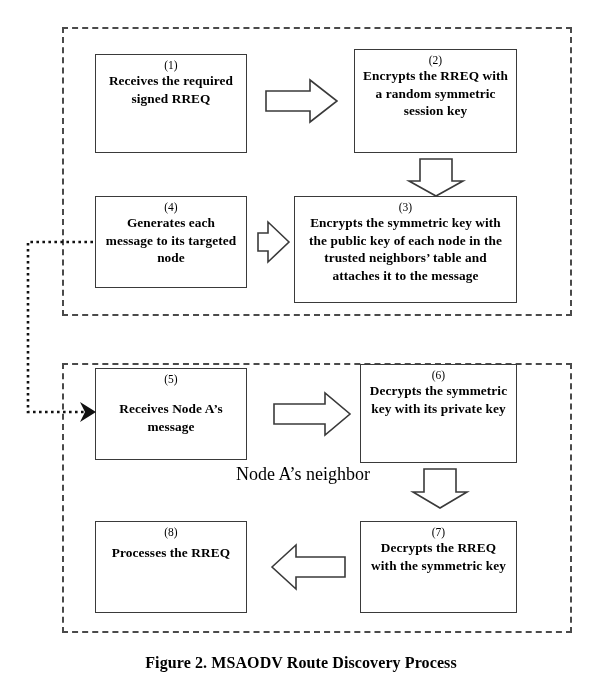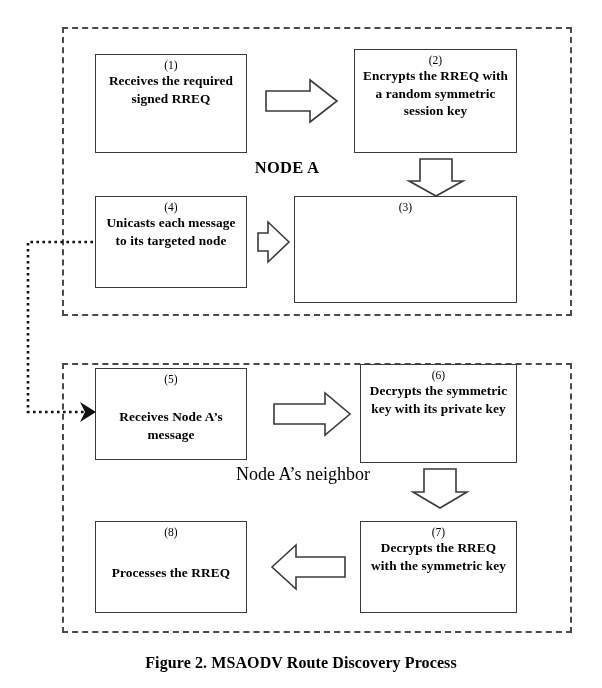--- a/index.html
+++ b/index.html
@@ -128,49 +128,47 @@
     <div class="ptext">Receives the required signed RREQ</div>
   </div>
 
   <div class="pbox" style="left:354px; top:49px; width:163px; height:104px;">
     <div class="step-no">(2)</div>
     <div class="ptext">Encrypts the RREQ with a random symmetric session key</div>
   </div>
 
   <div class="pbox" style="left:294px; top:196px; width:223px; height:107px;">
     <div class="step-no">(3)</div>
+    <div class="ptext">Encrypts the symmetric key with the public key of each node in the trusted neighbors’ table and attaches it to the message</div>
   </div>
 
   <div class="pbox" style="left:95px; top:196px; width:152px; height:92px;">
     <div class="step-no">(4)</div>
-    <div class="ptext">Unicasts each message to its targeted node</div>
+    <div class="ptext">Generates each message to its targeted node</div>
   </div>
 
-  <div class="node-label" style="left:197px; top:158px; width:180px;">
-    <span class="big">NODE A</span>
-  </div>
 
   <div class="pbox" style="left:95px; top:368px; width:152px; height:92px;">
     <div class="step-no">(5)</div>
-    <div class="ptext" style="margin-top:22px;">Receives Node A’s message</div>
+    <div class="ptext" style="margin-top:14px;">Receives Node A’s message</div>
   </div>
 
   <div class="pbox" style="left:360px; top:364px; width:157px; height:99px;">
     <div class="step-no">(6)</div>
     <div class="ptext">Decrypts the symmetric key with its private key</div>
   </div>
 
   <div class="pbox" style="left:360px; top:521px; width:157px; height:92px;">
     <div class="step-no">(7)</div>
     <div class="ptext" style="margin-top:0;">Decrypts the RREQ with the symmetric key</div>
   </div>
 
   <div class="pbox" style="left:95px; top:521px; width:152px; height:92px;">
     <div class="step-no">(8)</div>
-    <div class="ptext" style="margin-top:25px;">Processes the RREQ</div>
+    <div class="ptext" style="margin-top:5px;">Processes the RREQ</div>
   </div>
 
   <div class="node-label" style="left:213px; top:463px; width:180px;">
     <span class="sub">Node A’s neighbor</span>
   </div>
 
   <svg id="overlay" viewBox="0 0 602 688">
 
     <polygon class="blockarrow" points="266,91 310,91 310,80 337,101 310,122 310,111 266,111"></polygon>
 

